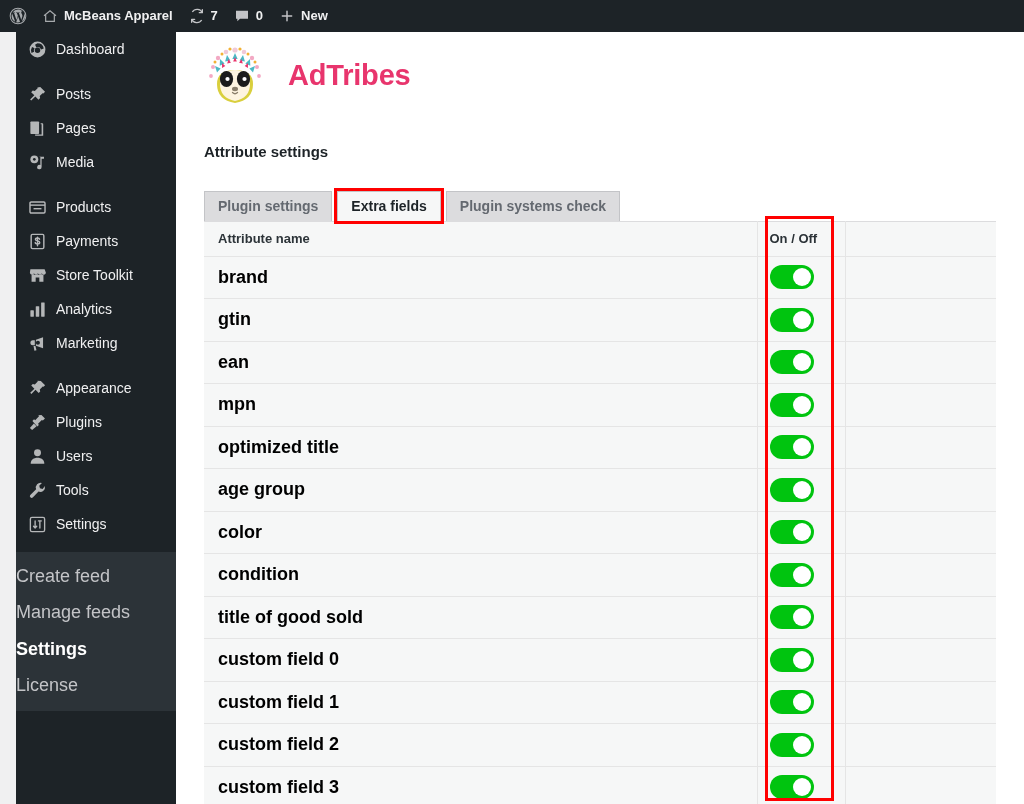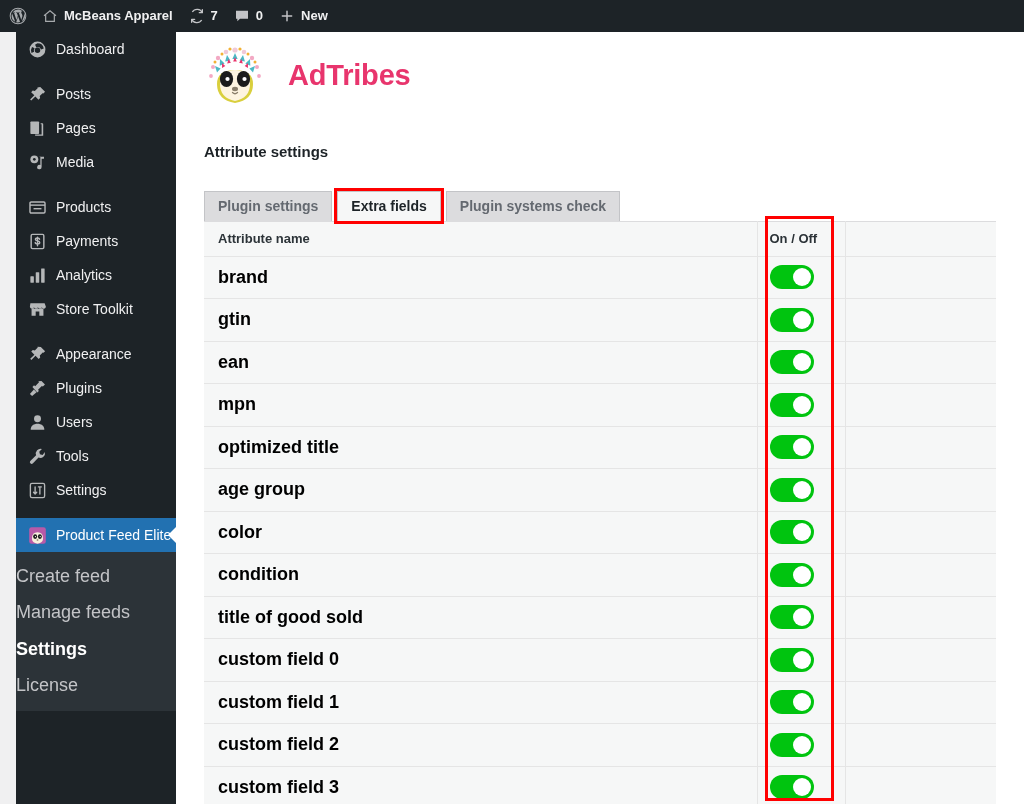--- a/index.html
+++ b/index.html
@@ -338,35 +338,46 @@
           <svg width="19" height="19" viewBox="0 0 24 24" fill="none" stroke="currentColor" stroke-width="1.8">
             <rect x="4" y="3" width="16" height="18" rx="1.6"></rect>
             <path d="M12 6.5v11M14.6 9.2c0-1.1-1.2-1.6-2.6-1.6s-2.6.6-2.6 1.8 1.2 1.5 2.6 1.8 2.8.7 2.8 2-1.3 1.9-2.8 1.9-2.8-.6-2.8-1.8" stroke-linecap="round"></path>
           </svg>
         </span>
         <span class="mi-label">Payments</span>
       </div>
       <div class="menu-item">
         <span class="mi-icon">
           <svg width="19" height="19" viewBox="0 0 24 24" fill="currentColor">
+            <path d="M3 4h18l1.6 4.6a2.6 2.6 0 01-5.1.6 2.6 2.6 0 01-5 0 2.6 2.6 0 01-5 0 2.6 2.6 0 01-5.1-.6z"></path>
+            <path d="M4.5 11v9h5.2v-5.4h4.6V20h5.2v-9a3.8 3.8 0 01-3-.9 3.8 3.8 0 01-5 0 3.8 3.8 0 01-5 0 3.8 3.8 0 01-2 .9z"></path>
+          </svg>
+        </span>
+        <span class="mi-label">Store Toolkit</span>
+      </div>
+      <div class="menu-item">
+        <span class="mi-icon">
+          <svg width="19" height="19" viewBox="0 0 24 24" fill="currentColor">
             <rect x="3" y="13" width="4.4" height="8" rx="0.6"></rect>
             <rect x="9.8" y="8" width="4.4" height="13" rx="0.6"></rect>
             <rect x="16.6" y="3" width="4.4" height="18" rx="0.6"></rect>
           </svg>
         </span>
         <span class="mi-label">Analytics</span>
       </div>
       <div class="menu-item">
         <span class="mi-icon">
           <svg width="19" height="19" viewBox="0 0 24 24" fill="currentColor">
-            <path d="M3 4h18l1.6 4.6a2.6 2.6 0 01-5.1.6 2.6 2.6 0 01-5 0 2.6 2.6 0 01-5 0 2.6 2.6 0 01-5.1-.6z"></path>
-            <path d="M4.5 11v9h5.2v-5.4h4.6V20h5.2v-9a3.8 3.8 0 01-3-.9 3.8 3.8 0 01-5 0 3.8 3.8 0 01-5 0 3.8 3.8 0 01-2 .9z"></path>
-          </svg>
-        </span>
-        <span class="mi-label">Store Toolkit</span>
+            <path d="M19 4v14l-9-3.2V7.2z"></path>
+            <path d="M8.6 7.8v6.4H6.2a3.2 3.2 0 010-6.4z"></path>
+            <path d="M7 15h2.4l1.3 5.6-2.6.6z"></path>
+            <circle cx="12.5" cy="11" r="2.6" fill="#1d2327"></circle>
+          </svg>
+        </span>
+        <span class="mi-label">Marketing</span>
       </div>
       <div class="menu-sep"></div>
       <div class="menu-item">
         <span class="mi-icon">
           <svg width="19" height="19" viewBox="0 0 24 24" fill="currentColor">
             <path d="M16.2 2.4l5.4 5.4-2 2-1-.3-3.7 3.7.5 2.5-1.9 2-4-4-5.2 5.3-1.5-1.5 5.3-5.2-4-4 2-1.9 2.5.5 3.7-3.7-.3-1z"></path>
           </svg>
         </span>
         <span class="mi-label">Appearance</span>
       </div>
@@ -400,34 +411,20 @@
         <span class="mi-icon">
           <svg width="19" height="19" viewBox="0 0 24 24" fill="none" stroke="currentColor" stroke-width="1.7">
             <rect x="3" y="3" width="18" height="18" rx="2"></rect>
             <path d="M9 7.5v9M9 16.5l-2-2.2M9 16.5l2-2.2" stroke-linecap="round"></path>
             <path d="M15 7.5v9M13.2 7.5h3.6" stroke-linecap="round"></path>
           </svg>
         </span>
         <span class="mi-label">Settings</span>
       </div>
       <div class="menu-sep"></div>
-      <div class="menu-item current">
-        <span class="mi-icon">
-          <svg width="19" height="19" viewBox="0 0 24 24">
-            <rect x="1.5" y="1.5" width="21" height="21" rx="3" fill="#b85aa8"></rect>
-            <path d="M5 16q0-8 7-8t7 8q0 5-7 6.4Q5 21 5 16z" fill="#f7efdc"></path>
-            <ellipse cx="9" cy="13.4" rx="2.5" ry="3" fill="#1b1b1b"></ellipse>
-            <ellipse cx="15" cy="13.4" rx="2.5" ry="3" fill="#1b1b1b"></ellipse>
-            <circle cx="9.4" cy="13.4" r=".8" fill="#fff"></circle>
-            <circle cx="15.4" cy="13.4" r=".8" fill="#fff"></circle>
-            <ellipse cx="12" cy="17.6" rx="1.2" ry=".9" fill="#7d7261"></ellipse>
-          </svg>
-        </span>
-        <span class="mi-label">Product Feed Elite</span>
-      </div>
       <div class="submenu">
         <span class="submenu-item">Create feed</span>
         <span class="submenu-item">Manage feeds</span>
         <span class="submenu-item current">Settings</span>
         <span class="submenu-item">License</span>
       </div>
     </div>
 </div>
 
 <div id="wpcontent">

